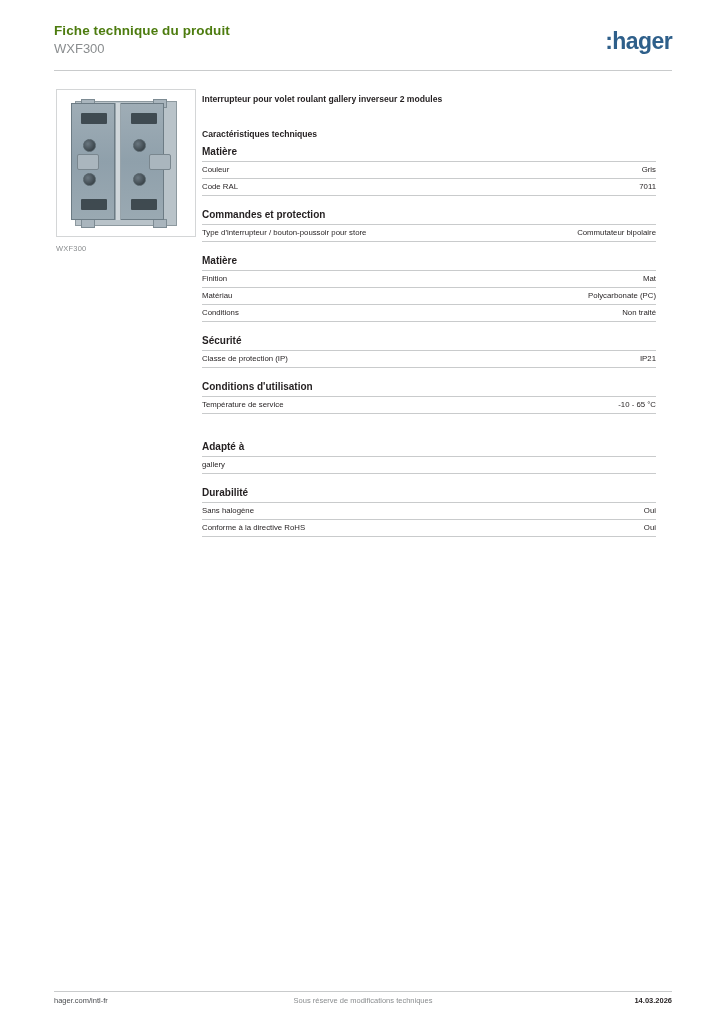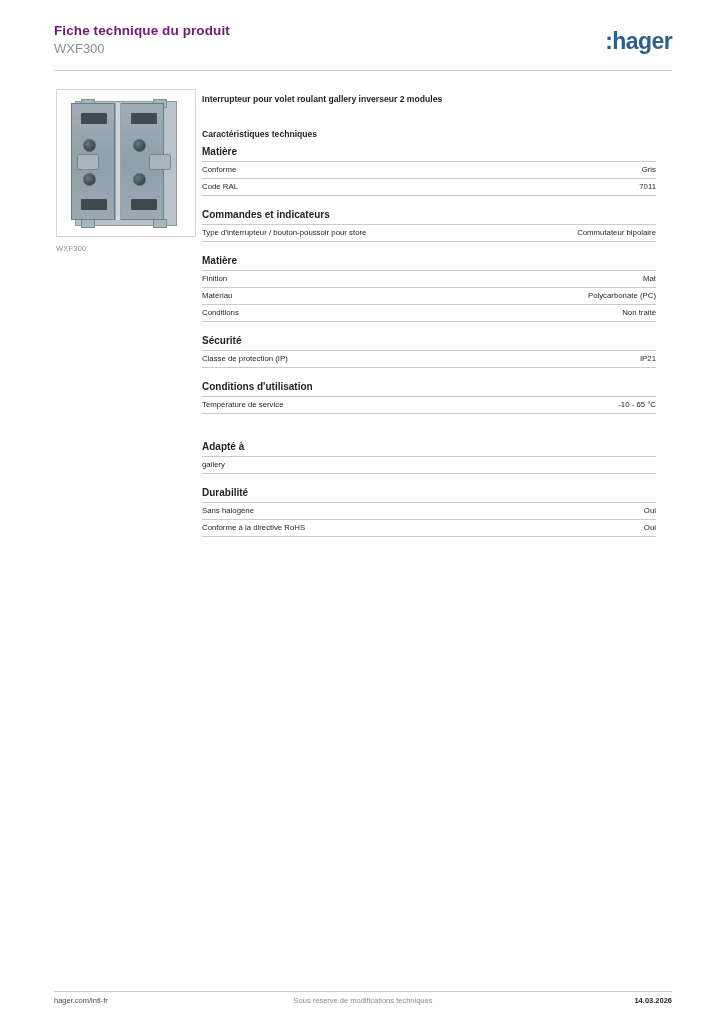--- a/index.html
+++ b/index.html
@@ -27,21 +27,21 @@
   .header {
     position: absolute;
     left: 54px;
     top: 22px;
     right: 52px;
     height: 46px;
   }
   .doc-title {
     font-size: 13.5px;
     font-weight: bold;
-    color: #701a75;
+    color: #4d7c0f;
     letter-spacing: 0.1px;
     line-height: 17px;
   }
   .doc-subtitle {
     font-size: 13px;
     font-weight: normal;
     color: #8a8d8f;
     line-height: 17px;
     margin-top: 1px;
   }
@@ -286,31 +286,31 @@
   </div>
 
   <div class="content">
     <div class="product-name">Interrupteur pour volet roulant gallery inverseur 2 modules</div>
     <div class="section-title">Caractéristiques techniques</div>
 
     <div class="group-title first">Matière</div>
     <table class="spec-table">
       <tbody>
           <tr>
-        <td class="label">Conforme</td>
+        <td class="label">Couleur</td>
         <td class="value">Gris</td>
       </tr>
       <tr>
         <td class="label">Code RAL</td>
         <td class="value">7011</td>
       </tr>
     </tbody>
       </table>
 
-    <div class="group-title">Commandes et indicateurs</div>
+    <div class="group-title">Commandes et protection</div>
     <table class="spec-table">
       <tbody>
           <tr>
         <td class="label">Type d'interrupteur / bouton-poussoir pour store</td>
         <td class="value">Commutateur bipolaire</td>
       </tr>
     </tbody>
       </table>
 
     <div class="group-title">Matière</div>

